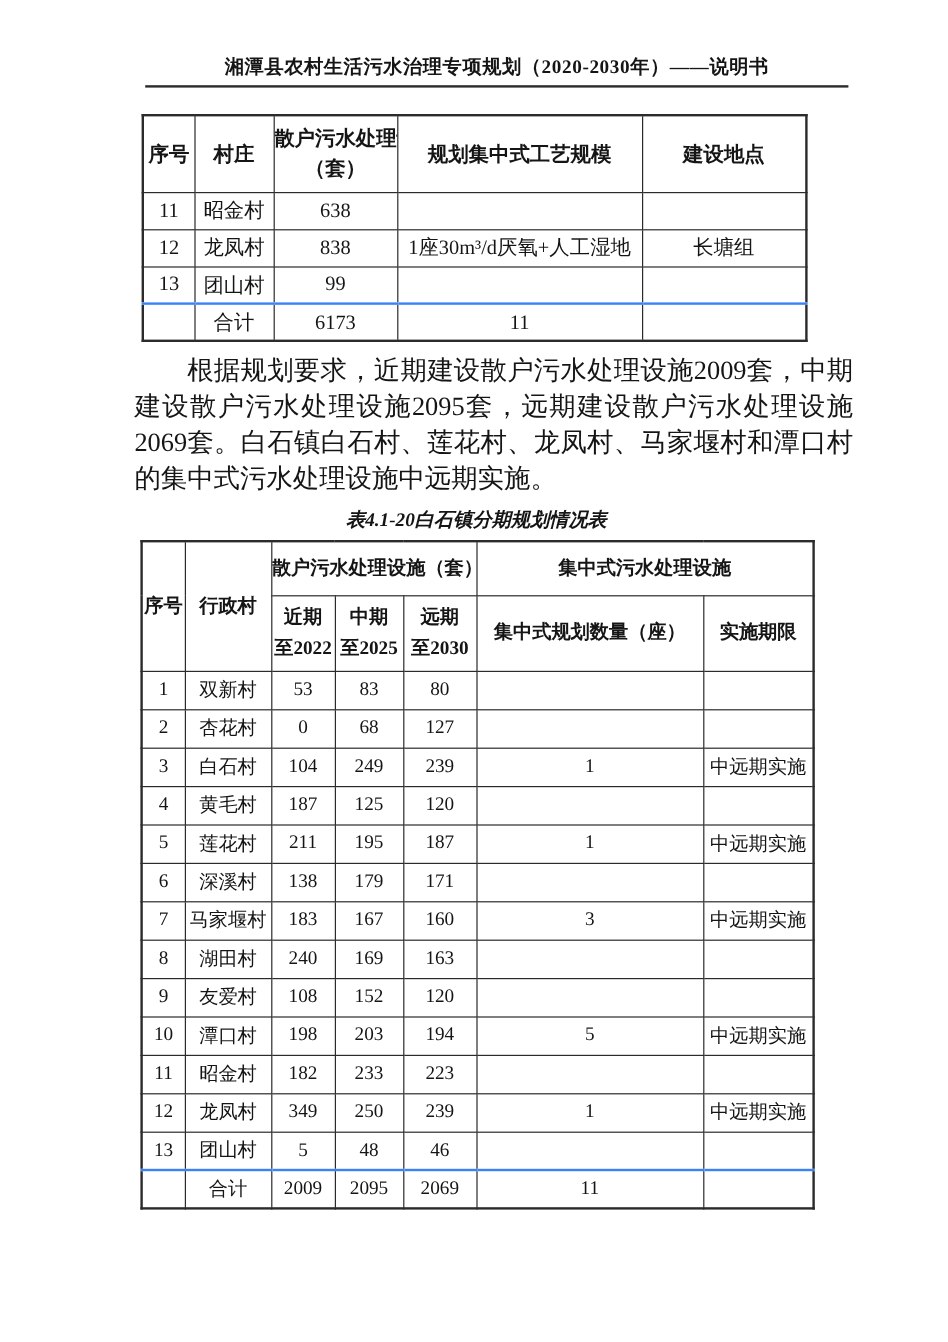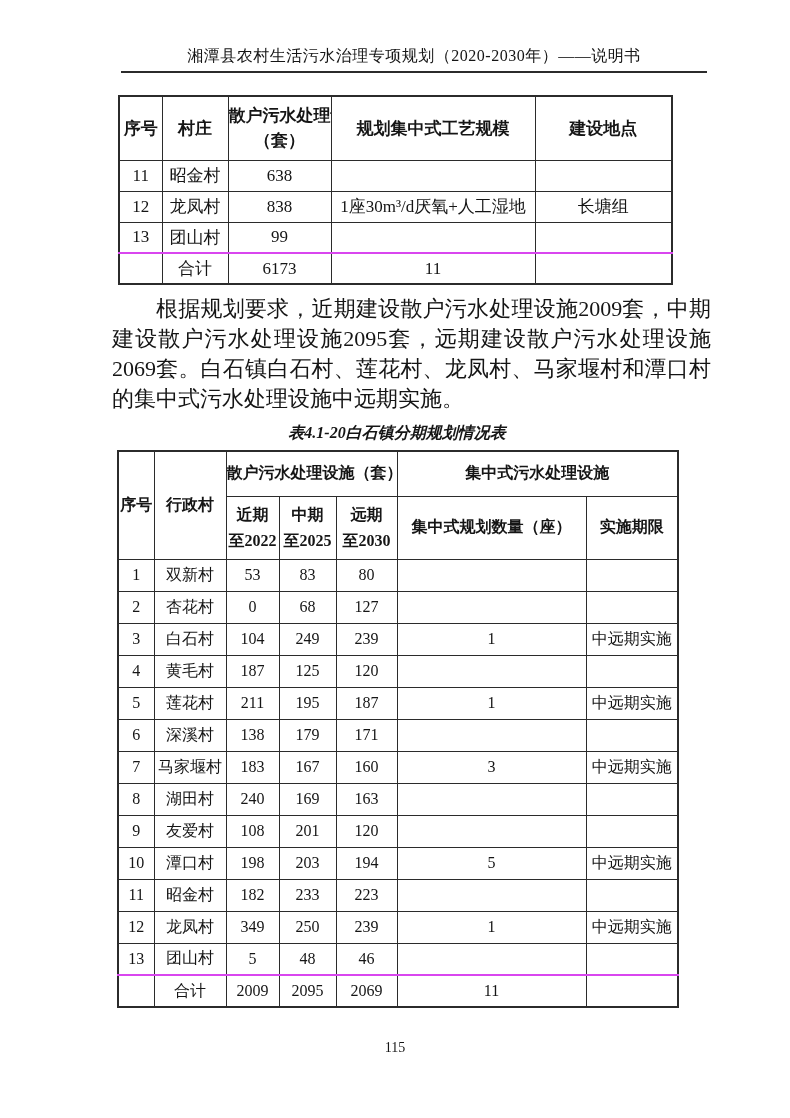--- a/index.html
+++ b/index.html
@@ -16,40 +16,40 @@
   
   .doc-header {
     margin: 46px 0 0 121px;
     width: 586px;
     text-align: center;
     padding-bottom: 4px;
     border-bottom: 2px solid #2b2b2b;
   }
   .doc-header-text {
     font-size: 16px;
-    font-weight: normal;
+    font-weight: bold;
     letter-spacing: 0.5px;
     white-space: nowrap;
   }
   
   table {
     border-collapse: collapse;
     table-layout: fixed;
     border: 2px solid #2b2b2b;
   }
   th, td {
     border: 1px solid #2b2b2b;
     text-align: center;
     vertical-align: middle;
     padding: 0;
     overflow: hidden;
     white-space: nowrap;
   }
   th { font-weight: bold; }
-  tr.total-row td { border-top: 2px solid #d946ef; }
+  tr.total-row td { border-top: 2px solid #3b82f6; }
 
   
   .t1 {
     margin: 22px 0 0 118px;
     width: 553px;
     font-size: 17px;
   }
   .t1 thead tr { height: 64px; }
   .t1 tbody tr { height: 31px; }
   .t1 .two-line div { line-height: 25px; }
@@ -263,21 +263,21 @@
           <td>240</td>
           <td>169</td>
           <td>163</td>
           <td></td>
           <td></td>
         </tr>
         <tr>
           <td>9</td>
           <td>友爱村</td>
           <td>108</td>
-          <td>201</td>
+          <td>152</td>
           <td>120</td>
           <td></td>
           <td></td>
         </tr>
         <tr>
           <td>10</td>
           <td>潭口村</td>
           <td>198</td>
           <td>203</td>
           <td>194</td>
@@ -316,15 +316,14 @@
           <td>合计</td>
           <td>2009</td>
           <td>2095</td>
           <td>2069</td>
           <td>11</td>
           <td></td>
         </tr>
       </tbody>
   </table>
 
-  <div class="page-number">115</div>
 
 </div>
 
 </body></html>

